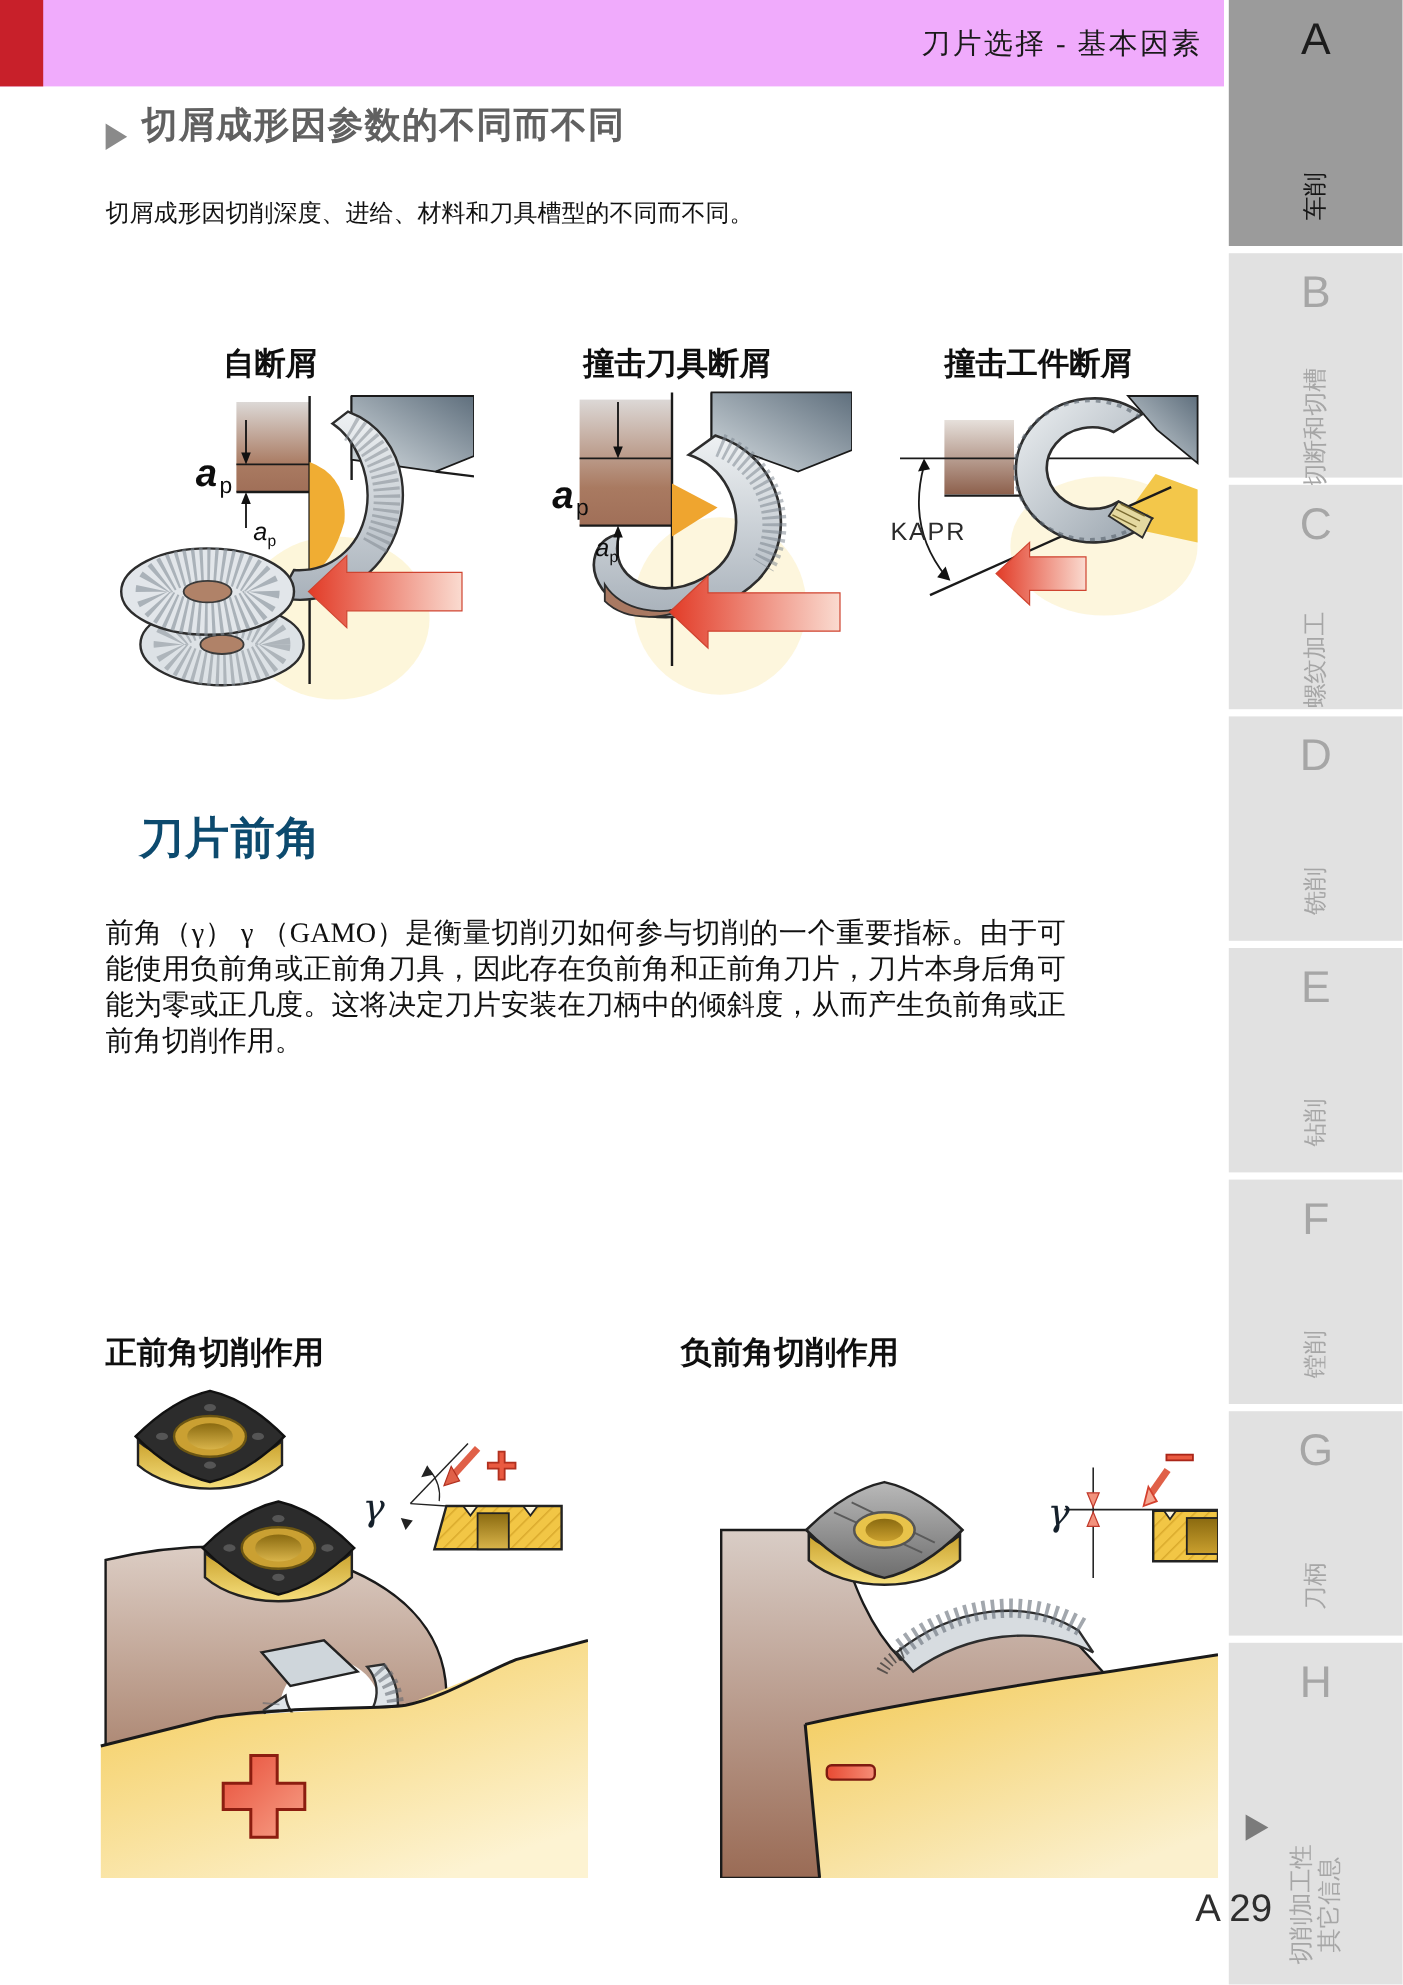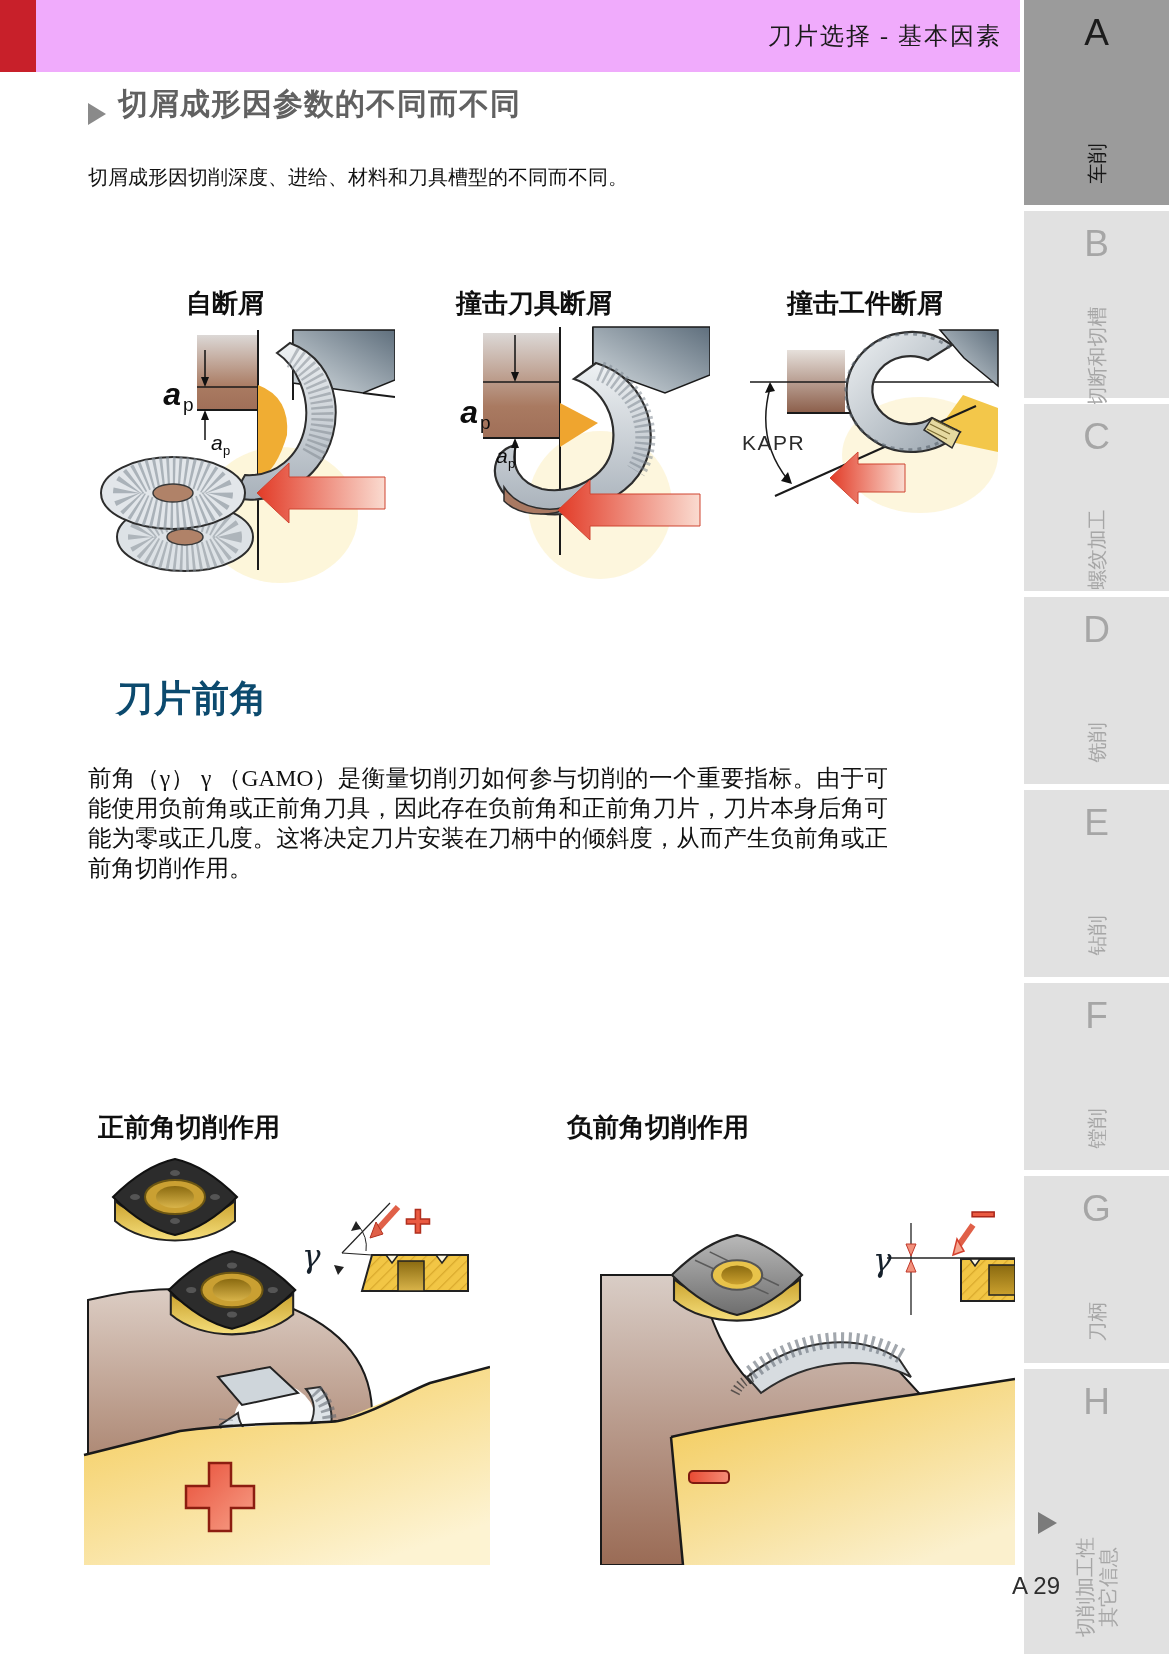--- a/index.html
+++ b/index.html
@@ -29,21 +29,21 @@
   .figcap{position:absolute;top:286px;font-size:26px;font-weight:700;color:#0f0f0f;text-align:center;}
   .figcap2{position:absolute;top:1110px;font-size:26px;font-weight:700;color:#0f0f0f;}
   .figsvg{position:absolute;}
   
   .h2{position:absolute;left:88px;top:674px;font-size:37px;font-weight:700;color:#0c4a6e;letter-spacing:1px;margin-left:28px;}
   .bodytext{position:absolute;left:88px;top:748px;width:800px;font-family:"Liberation Serif","DejaVu Serif",serif;
         font-size:23.5px;line-height:30px;color:#111;text-align:justify;margin-top:15px;}
   
   .foot-tri{position:absolute;left:1038px;top:1512px;width:0;height:0;
         border-left:19px solid #7b7b7b;border-top:11px solid transparent;border-bottom:11px solid transparent;}
-  .pagenum{position:absolute;left:950px;top:1572px;width:110px;text-align:right;font-size:24px;color:#2e2e2e;}
+  .pagenum{position:absolute;left:950px;top:1572px;width:110px;text-align:right;font-size:32px;color:#2e2e2e;}
   svg text{font-family:"Liberation Sans",sans-serif;}
   .ser{font-family:"DejaVu Serif",serif;}
 </style>
 </head>
 <body>
 
 <div id="page">
 
   <div class="header-bar">
     <div class="header-title">刀片选择 - 基本因素</div>
@@ -100,21 +100,21 @@
         <div>其它信息</div>
       </div>
     </div>
   </div>
 
   <div class="sec-marker"></div>
   <div class="h1">切屑成形因参数的不同而不同</div>
   <div class="intro">切屑成形因切削深度、进给、材料和刀具槽型的不同而不同。</div>
 
   <div class="figcap" style="left:95px;width:260px;">自断屑</div>
-  <div class="figcap" style="left:384px;width:300px;">撞击刀具断屑</div>
+  <div class="figcap" style="left:414px;width:300px;">撞击刀具断屑</div>
   <div class="figcap" style="left:720px;width:290px;">撞击工件断屑</div>
 
   <svg class="figsvg" style="left:85px;top:305px;" width="310" height="280" viewBox="0 0 310 280">
     <defs>
       <linearGradient id="g1wp" x1="0" y1="0" x2="0" y2="1">
           <stop offset="0" stop-color="#dcd8d6"></stop>
           <stop offset="0.7" stop-color="#a97a61"></stop>
           <stop offset="1" stop-color="#a06f58"></stop>
         </linearGradient>
       <linearGradient id="g1st" x1="1" y1="0" x2="0" y2="1">
@@ -235,21 +235,21 @@
     <polygon points="150,178 178,152 178,164 225,164 225,192 178,192 178,204" fill="url(#g3ar)" stroke="#cf4430" stroke-width="1"></polygon>
     <path d="M90,88 Q76,140 108,180" fill="none" stroke="#1a1a1a" stroke-width="1.5"></path>
     <polygon points="90,82 85,93 95,91" fill="#111"></polygon>
     <polygon points="112,184 101,181 108,172" fill="#111"></polygon>
     <text x="62" y="150" font-size="21" letter-spacing="1.5" fill="#2b2b2b">KAPR</text>
   </svg>
 
   <div class="h2">刀片前角</div>
   <div class="bodytext">前角（γ） γ （GAMO）是衡量切削刃如何参与切削的一个重要指标。由于可能使用负前角或正前角刀具，因此存在负前角和正前角刀片，刀片本身后角可能为零或正几度。这将决定刀片安装在刀柄中的倾斜度，从而产生负前角或正前角切削作用。</div>
 
-  <div class="figcap2" style="left:88px;margin-left:10px;">正前角切削作用</div>
+  <div class="figcap2" style="left:88px;">正前角切削作用</div>
   <div class="figcap2" style="left:567px;">负前角切削作用</div>
 
   <svg class="figsvg" style="left:70px;top:1125px;" width="420" height="440" viewBox="0 0 420 440">
     <defs>
       <linearGradient id="g4wp" x1="0" y1="0" x2="0" y2="1">
           <stop offset="0" stop-color="#dccdc4"></stop>
           <stop offset="1" stop-color="#a1765f"></stop>
         </linearGradient>
       <linearGradient id="g4tool" x1="0" y1="0" x2="0.7" y2="1">
           <stop offset="0" stop-color="#f3c84f"></stop>

